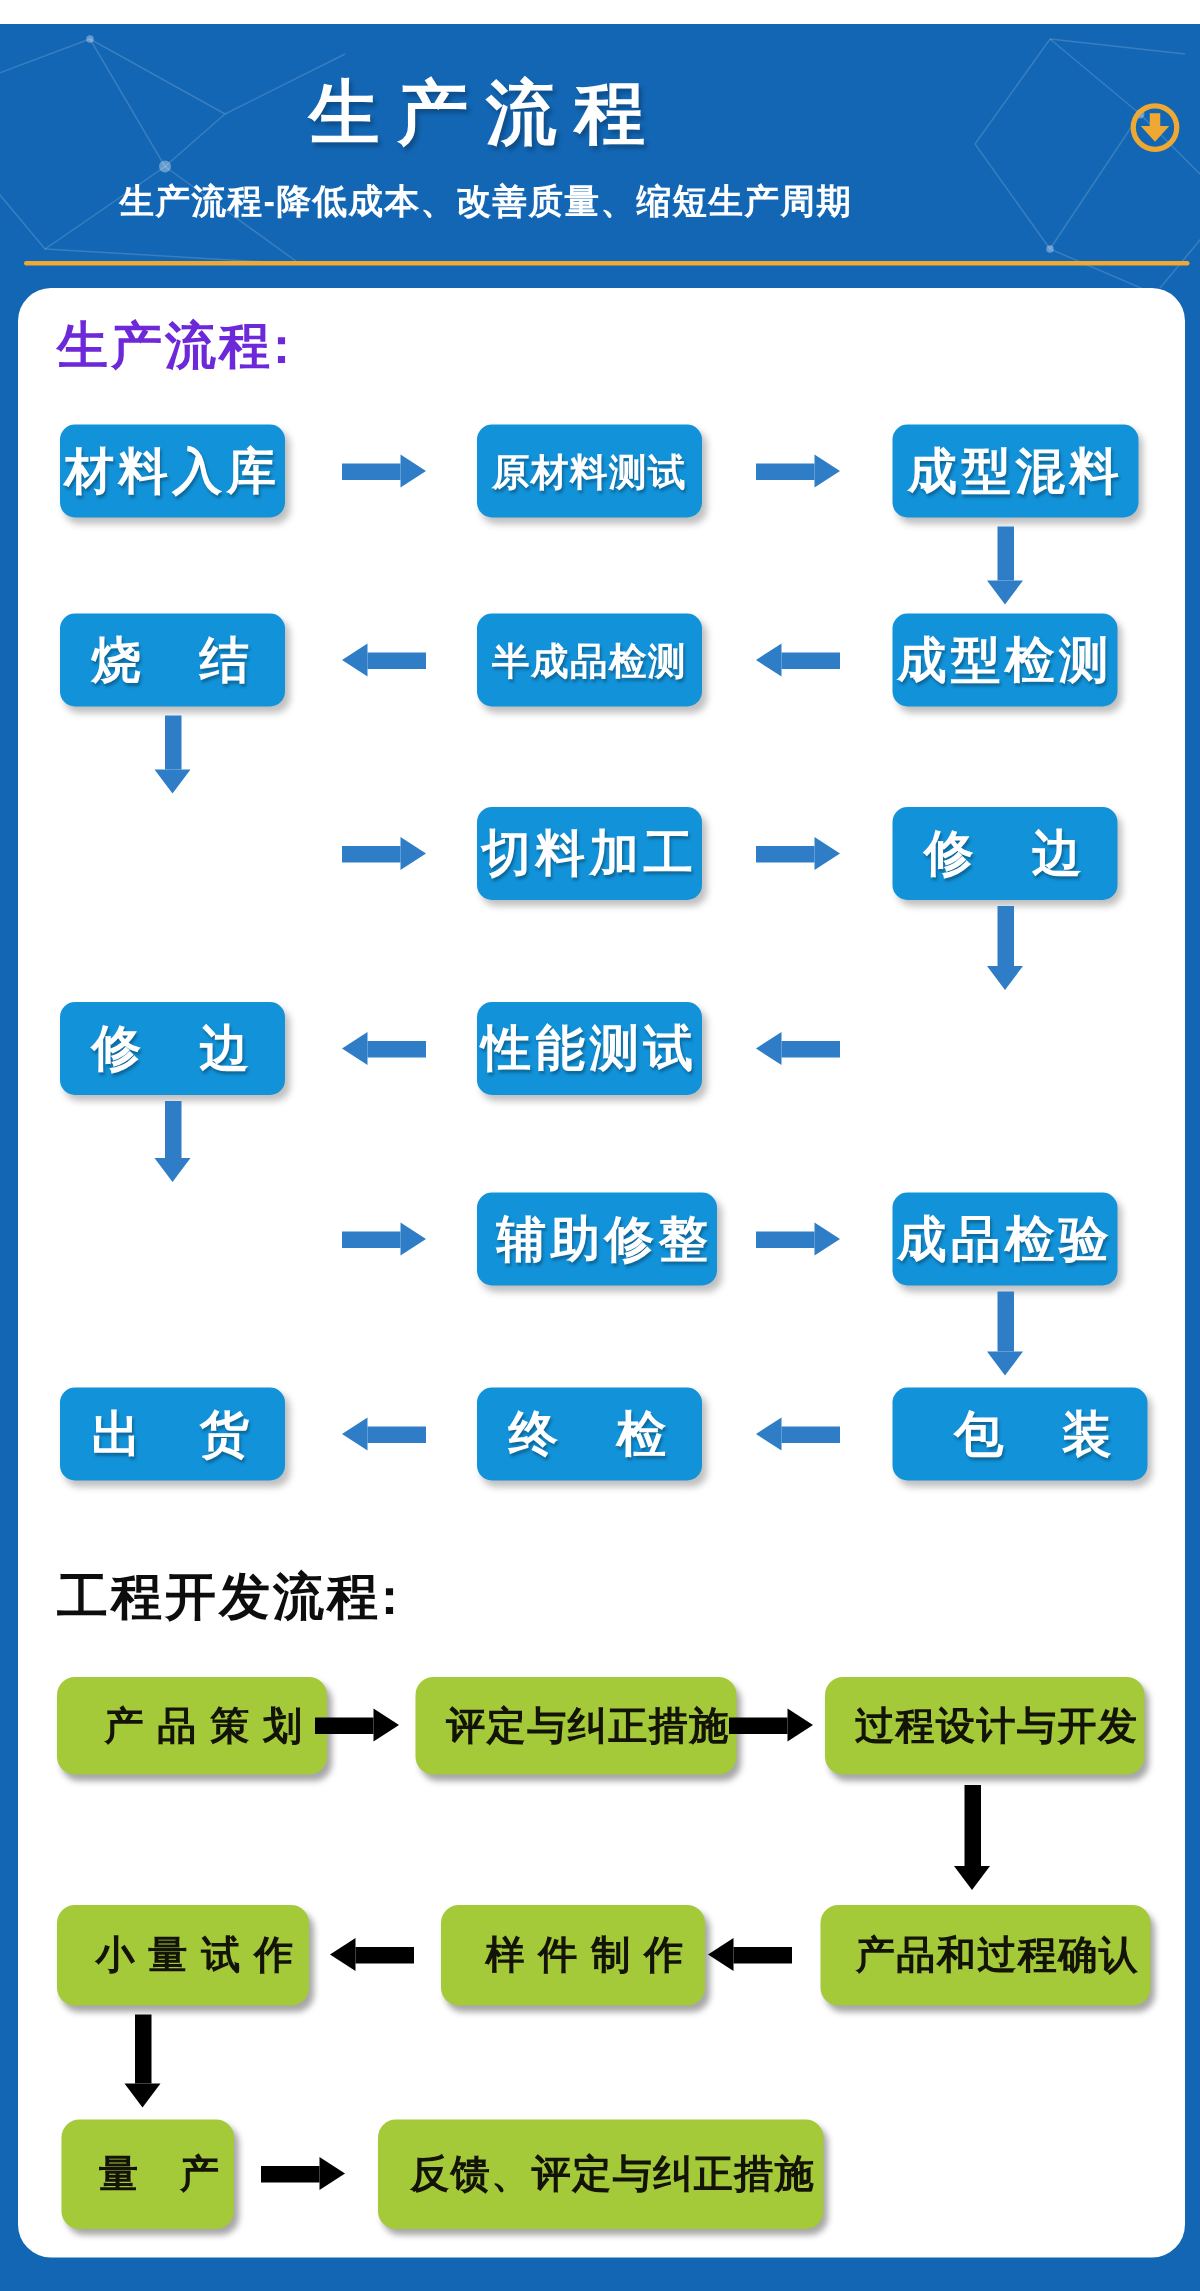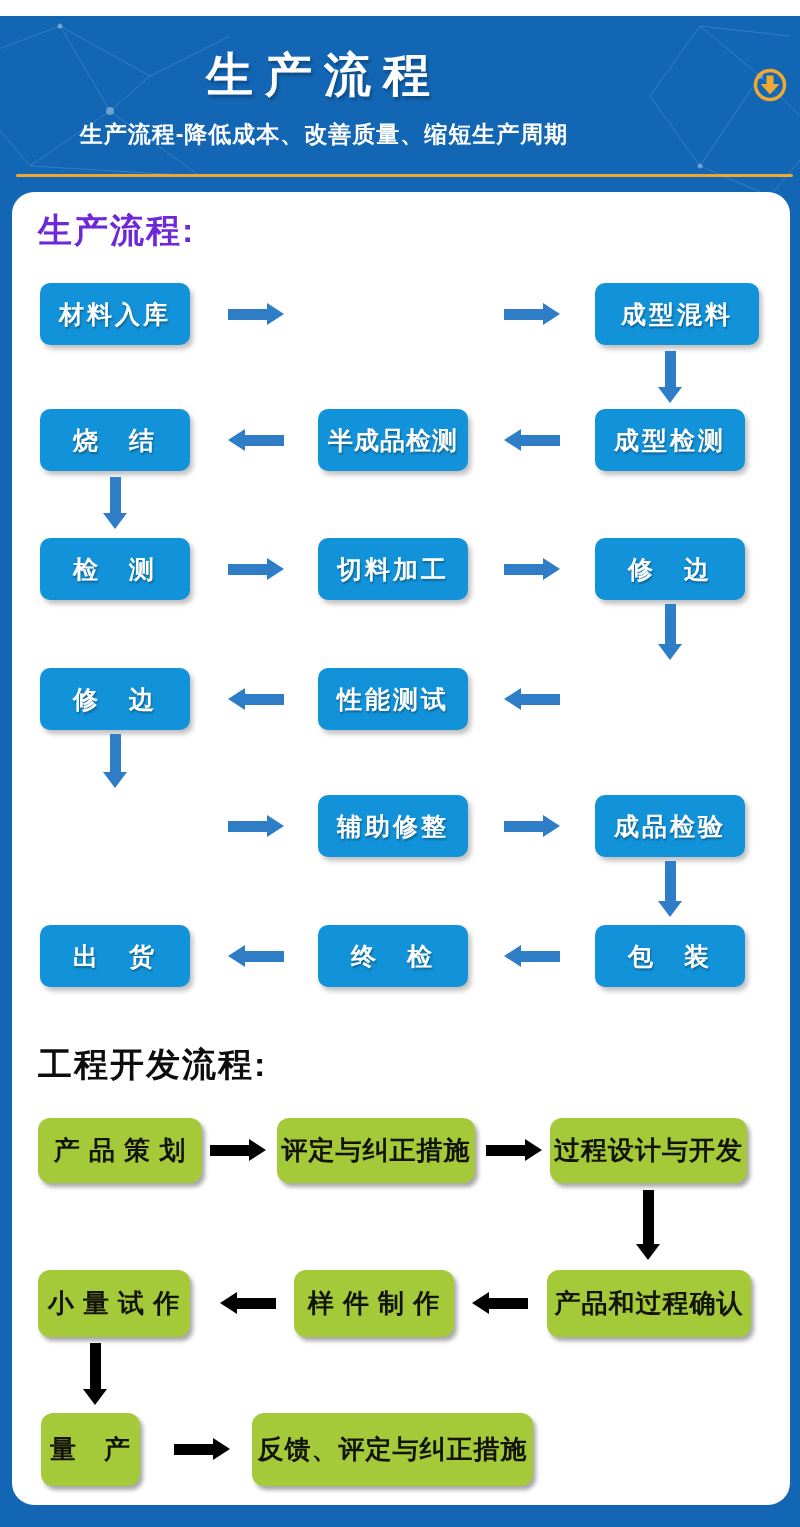--- a/index.html
+++ b/index.html
@@ -26,31 +26,32 @@
   .card{
     position:absolute;left:12px;top:192px;width:778px;height:1313px;
     background:#ffffff;border-radius:22px;
   }
   .sec-heading{position:absolute;font-size:34px;font-weight:bold;letter-spacing:2px;}
   .sec-heading.blue{color:#6d28d9;}
   .sec-heading.black{color:#0d0d0d;}
   .bbox{
     position:absolute;height:62px;background:#1292d9;border-radius:10px;
     display:flex;align-items:center;justify-content:center;
-    color:#ffffff;font-size:25px;font-weight:bold;letter-spacing:3px;
+    color:#ffffff;font-size:33px;font-weight:bold;letter-spacing:3px;
     box-shadow:3px 4px 5px rgba(0,0,0,0.25);
     text-shadow:1px 2px 2px rgba(0,0,0,0.3);
   }
   .bbox.small{font-size:25px;letter-spacing:1px;}
   .gbox{
     position:absolute;background:#a4ca3a;border-radius:12px;
     display:flex;align-items:center;justify-content:center;
     color:#131307;font-size:26px;font-weight:bold;letter-spacing:1px;
     box-shadow:3px 4px 4px rgba(0,0,0,0.35);
     white-space:pre;
+    padding-left:16px;
   }
   .harrow{position:absolute;display:flex;align-items:center;height:22px;}
   .harrow .body{height:11px;flex:1;}
   .harrow .headR{width:0;height:0;border-top:11px solid transparent;border-bottom:11px solid transparent;}
   .harrow .headL{width:0;height:0;border-top:11px solid transparent;border-bottom:11px solid transparent;}
   .harrow.blue .body{background:#2e7dc6;}
   .harrow.blue .headR{border-left:17px solid #2e7dc6;}
   .harrow.blue .headL{border-right:17px solid #2e7dc6;}
   .harrow.black .body{background:#000000;}
   .harrow.black .headR{border-left:17px solid #000000;}
@@ -98,20 +99,21 @@
 
 <div class="card">
 
   <div class="sec-heading blue" style="left:26px;top:16px;">生产流程:</div>
 
   <div class="bbox" style="left:28px;top:91px;width:150px;">材料入库</div>
   <div class="harrow blue" style="left:216px;top:111px;width:56px;">
       <span class="body"></span>
       <span class="headR"></span>
     </div>
+  <div class="bbox small" style="left:306px;top:91px;width:150px;">原材料测试</div>
   <div class="harrow blue" style="left:492px;top:111px;width:56px;">
       <span class="body"></span>
       <span class="headR"></span>
     </div>
   <div class="bbox" style="left:583px;top:91px;width:164px;">成型混料</div>
   <div class="varrow blue" style="left:646px;top:159px;height:52px;">
       <span class="body"></span>
       <span class="head"></span>
     </div>
 
@@ -124,21 +126,20 @@
   <div class="harrow blue" style="left:492px;top:237px;width:56px;">
       <span class="headL"></span>
       <span class="body"></span>
     </div>
   <div class="bbox" style="left:583px;top:217px;width:150px;">成型检测</div>
   <div class="varrow blue" style="left:91px;top:285px;height:52px;">
       <span class="body"></span>
       <span class="head"></span>
     </div>
 
-  <div class="bbox" style="left:28px;top:346px;width:150px;">检　测</div>
   <div class="harrow blue" style="left:216px;top:366px;width:56px;">
       <span class="body"></span>
       <span class="headR"></span>
     </div>
   <div class="bbox" style="left:306px;top:346px;width:150px;">切料加工</div>
   <div class="harrow blue" style="left:492px;top:366px;width:56px;">
       <span class="body"></span>
       <span class="headR"></span>
     </div>
   <div class="bbox" style="left:583px;top:346px;width:150px;">修　边</div>
@@ -159,42 +160,42 @@
     </div>
   <div class="varrow blue" style="left:91px;top:542px;height:54px;">
       <span class="body"></span>
       <span class="head"></span>
     </div>
 
   <div class="harrow blue" style="left:216px;top:623px;width:56px;">
       <span class="body"></span>
       <span class="headR"></span>
     </div>
-  <div class="bbox" style="left:306px;top:603px;width:150px;">辅助修整</div>
+  <div class="bbox" style="left:306px;top:603px;width:150px;padding-left:10px;">辅助修整</div>
   <div class="harrow blue" style="left:492px;top:623px;width:56px;">
       <span class="body"></span>
       <span class="headR"></span>
     </div>
   <div class="bbox" style="left:583px;top:603px;width:150px;">成品检验</div>
   <div class="varrow blue" style="left:646px;top:669px;height:56px;">
       <span class="body"></span>
       <span class="head"></span>
     </div>
 
   <div class="bbox" style="left:28px;top:733px;width:150px;">出　货</div>
   <div class="harrow blue" style="left:216px;top:753px;width:56px;">
       <span class="headL"></span>
       <span class="body"></span>
     </div>
   <div class="bbox" style="left:306px;top:733px;width:150px;">终　检</div>
   <div class="harrow blue" style="left:492px;top:753px;width:56px;">
       <span class="headL"></span>
       <span class="body"></span>
     </div>
-  <div class="bbox" style="left:583px;top:733px;width:150px;">包　装</div>
+  <div class="bbox" style="left:583px;top:733px;width:150px;padding-left:20px;">包　装</div>
 
   <div class="sec-heading black" style="left:26px;top:850px;">工程开发流程:</div>
 
   <div class="gbox" style="left:26px;top:926px;width:164px;height:65px;">产 品 策 划</div>
   <div class="harrow black" style="left:198px;top:947px;width:56px;">
       <span class="body"></span>
       <span class="headR"></span>
     </div>
   <div class="gbox" style="left:265px;top:926px;width:198px;height:65px;">评定与纠正措施</div>
   <div class="harrow black" style="left:474px;top:947px;width:56px;">

